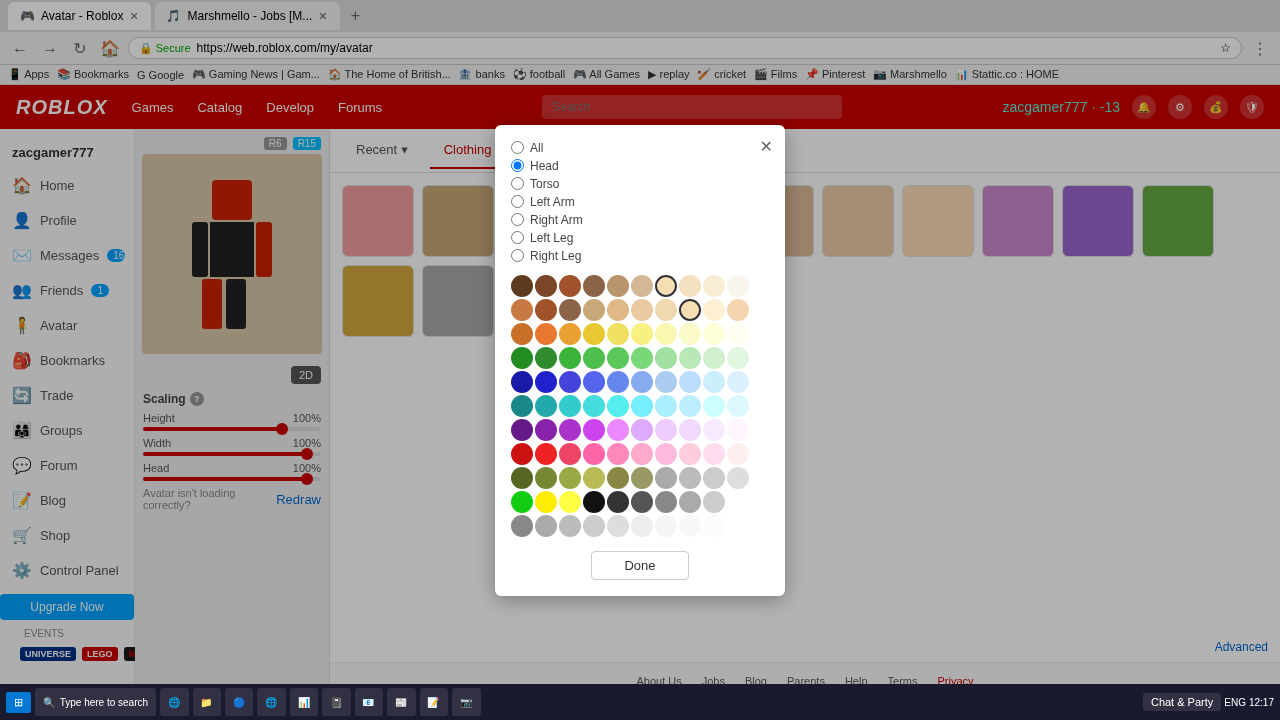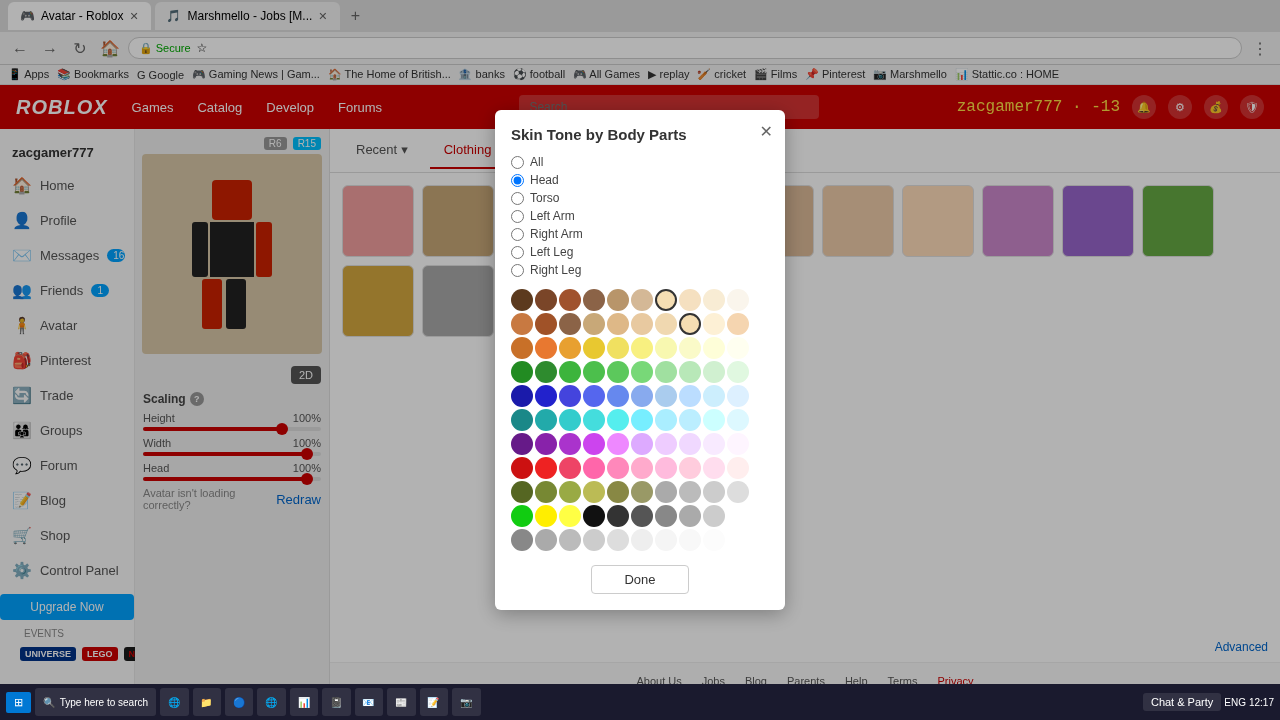--- a/index.html
+++ b/index.html
@@ -127,20 +127,21 @@
     </div>
     <button class="nav-btn">+</button>
   </div>
   <div class="browser-controls">
     <button class="nav-btn">←</button>
     <button class="nav-btn">→</button>
     <button class="nav-btn">↻</button>
     <button class="nav-btn">🏠</button>
     <div class="address-bar">
       <span style="color:#0a0; font-size:11px;">🔒 Secure</span>
+      <span style="flex:1;">https://web.roblox.com/my/avatar</span>
       <span>☆</span>
     </div>
     <button class="nav-btn">⋮</button>
   </div>
   <div class="bookmarks-bar">
     <span class="bookmark">📱 Apps</span>
     <span class="bookmark">📚 Bookmarks</span>
     <span class="bookmark">G Google</span>
     <span class="bookmark">🎮 Gaming News | Gam...</span>
     <span class="bookmark">🏠 The Home of British...</span>
@@ -159,21 +160,21 @@
 <div class="page">
 
   <div class="roblox-nav">
     <span class="roblox-logo">ROBLOX</span>
     <span class="nav-link">Games</span>
     <span class="nav-link">Catalog</span>
     <span class="nav-link">Develop</span>
     <span class="nav-link">Forums</span>
     <input class="nav-search" placeholder="Search" style="">
     <div class="nav-user">
-      <span style="font-size:16px;color:#fde047;font-family:Liberation Mono, monospace;">zacgamer777 · -13</span>
+      <span style="font-size:14px;color:#5eead4;">zacgamer777 · -13</span>
       <span class="nav-icon">🔔</span>
       <span class="nav-icon">⚙</span>
       <span class="nav-icon">💰</span>
       <span class="nav-icon">🛡</span>
     </div>
   </div>
 
   <div class="main-content">
 
     <div class="sidebar">
@@ -195,21 +196,21 @@
         <span class="icon">👥</span>
         <span>Friends</span>
         <span class="badge">1</span>
       </div>
       <div class="sidebar-item">
         <span class="icon">🧍</span>
         <span>Avatar</span>
       </div>
       <div class="sidebar-item">
         <span class="icon">🎒</span>
-        <span>Pinterest</span>
+        <span>Bookmarks</span>
       </div>
       <div class="sidebar-item">
         <span class="icon">🔄</span>
         <span>Trade</span>
       </div>
       <div class="sidebar-item">
         <span class="icon">👨‍👩‍👧</span>
         <span>Groups</span>
       </div>
       <div class="sidebar-item">
@@ -362,21 +363,20 @@
           <span class="footer-link highlight">Privacy</span>
         </div>
         <div>©2017 Roblox Corporation. Roblox, the Roblox logo, Robux, Bloxy, and Powering Imagination are among our registered and unregistered trademarks in the U.S. and other countries.</div>
       </div>
     </div>
   </div>
 </div>
 
 <div class="overlay">
   <div class="modal">
-    <div class="modal-title">Skin Tone by Body Parts</div>
     <button class="modal-close">✕</button>
 
     <div class="body-parts">
       <label class="radio-row">
         <input type="radio" name="bodypart" style=""> 
           <span>All</span>
       </label>
       <label class="radio-row">
         <input type="radio" name="bodypart" checked="" style=""> 
           <span>Head</span>

